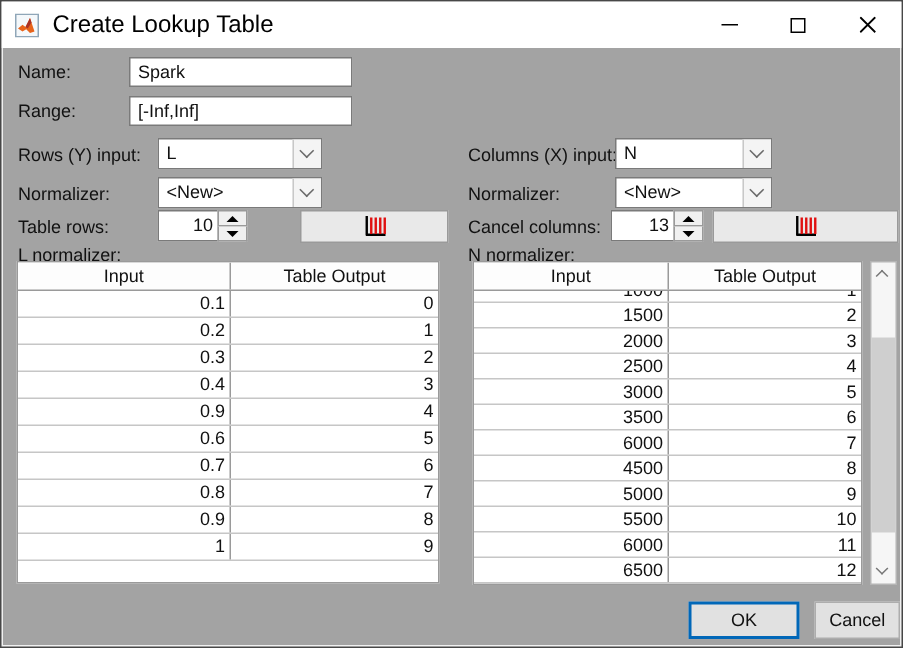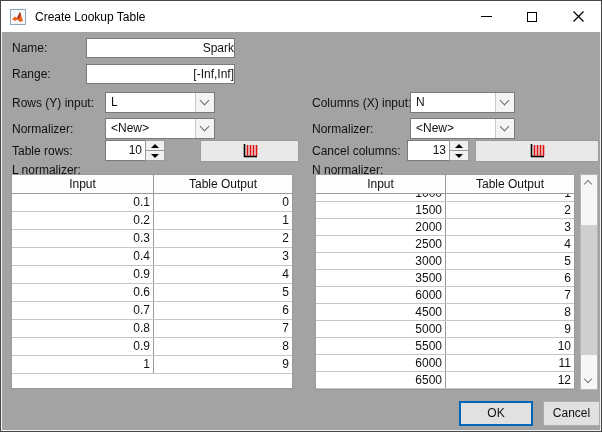--- a/index.html
+++ b/index.html
@@ -7,32 +7,32 @@
   .window {
     position: relative; width: 602px; height: 432px;
     border: 1px solid #474747; background: #f0f0f0; overflow: hidden;
   }
   
   .titlebar {
     position: absolute; top: 0; left: 0; right: 0; height: 31px;
     background: #ffffff; display: flex; align-items: center;
   }
   .app-icon { width: 16px; height: 16px; margin-left: 9px; flex: 0 0 auto; }
-  .title-text { margin-left: 9px; font-size: 12px; color: #000; flex: 1 1 auto; }
+  .title-text { margin-left: 9px; font-size: 16px; color: #000; flex: 1 1 auto; }
   .win-controls { display: flex; height: 31px; }
   .win-btn { width: 46px; height: 31px; display: flex; align-items: center; justify-content: center; }
   .glyph-min { width: 11px; height: 1px; background: #000; }
   .glyph-max { width: 10px; height: 10px; border: 1px solid #000; }
   
   .content { position: absolute; top: 31px; left: 1px; right: 1px; bottom: 1px; background: #a3a3a3; }
   .abs { position: absolute; }
   .lbl { line-height: 20px; white-space: nowrap; }
   .field {
     background: #fff; border: 1px solid #7a7a7a; line-height: 18px;
-    padding-left: 5px; overflow: hidden; white-space: nowrap; text-align: right;
+    padding-left: 5px; overflow: hidden; white-space: nowrap;
   }
   
   .combo { background: #fff; border: 1px solid #7a7a7a; display: flex; }
   .combo-val { flex: 1 1 auto; line-height: 19px; padding-left: 5px; white-space: nowrap; overflow: hidden; }
   .combo-arrow { flex: 0 0 19px; background: #f4f4f4; border-left: 1px solid #c8c8c8; position: relative; }
   .chev { position: absolute; width: 7px; height: 7px; border-right: 1.5px solid #6a6a6a; border-bottom: 1.5px solid #6a6a6a; transform: rotate(45deg); left: 5px; top: 4px; }
   
   .spin-field { background: #fff; border: 1px solid #7a7a7a; text-align: right; line-height: 19px; padding-right: 3px; }
   .spin-btns { display: flex; flex-direction: column; }
   .spin-btn { flex: 1; background: #f0f0f0; border: 1px solid #9a9a9a; position: relative; }

